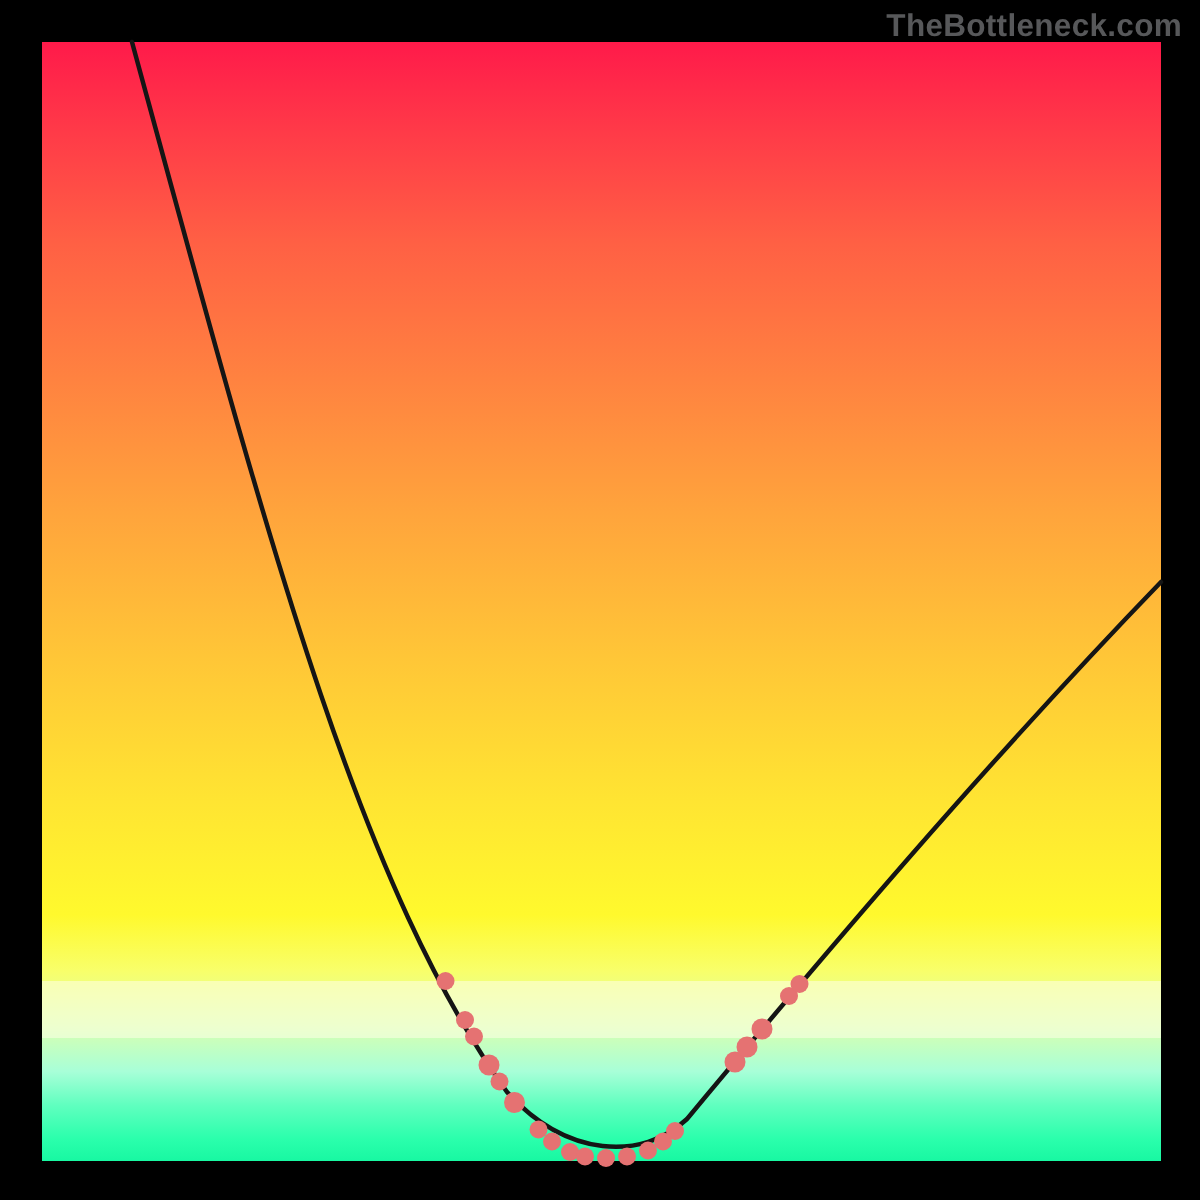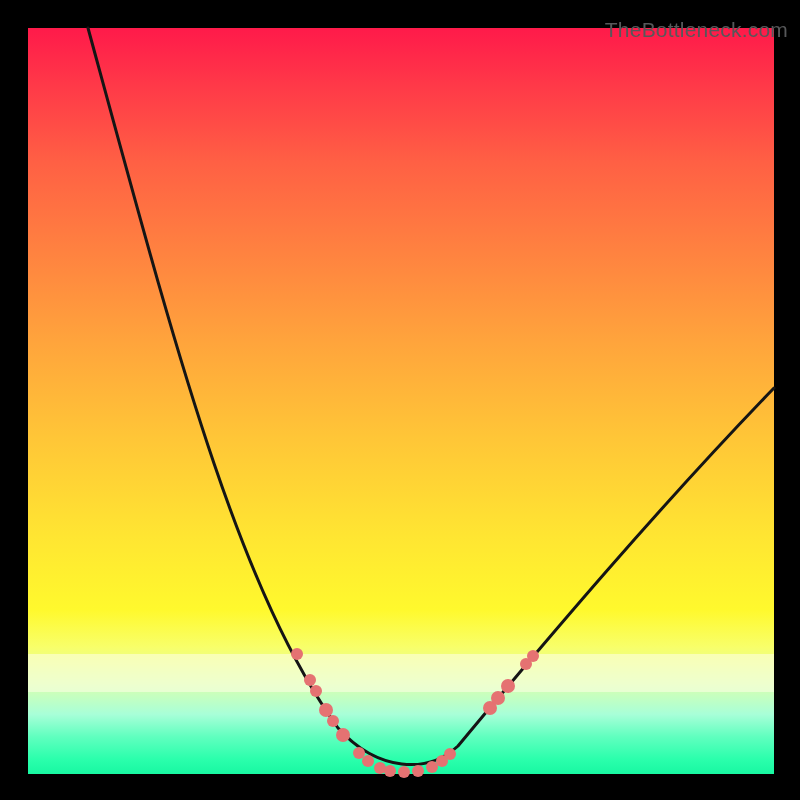--- a/index.html
+++ b/index.html
@@ -47,25 +47,25 @@
   .curve {
     position: absolute;
     left: 0;
     top: 0;
     width: 746px;
     height: 746px;
     overflow: visible;
   }
   .watermark {
     position: absolute;
-    top: 18px;
+    top: 6px;
     right: 12px;
     color: #57585a;
     font-size: 21px;
-    font-weight: 400;
+    font-weight: 700;
     letter-spacing: 0.2px;
     user-select: none;
   }
 </style>
 </head>
 <body>
 
 <div class="frame">
   <div class="highlight-band"></div>
 

